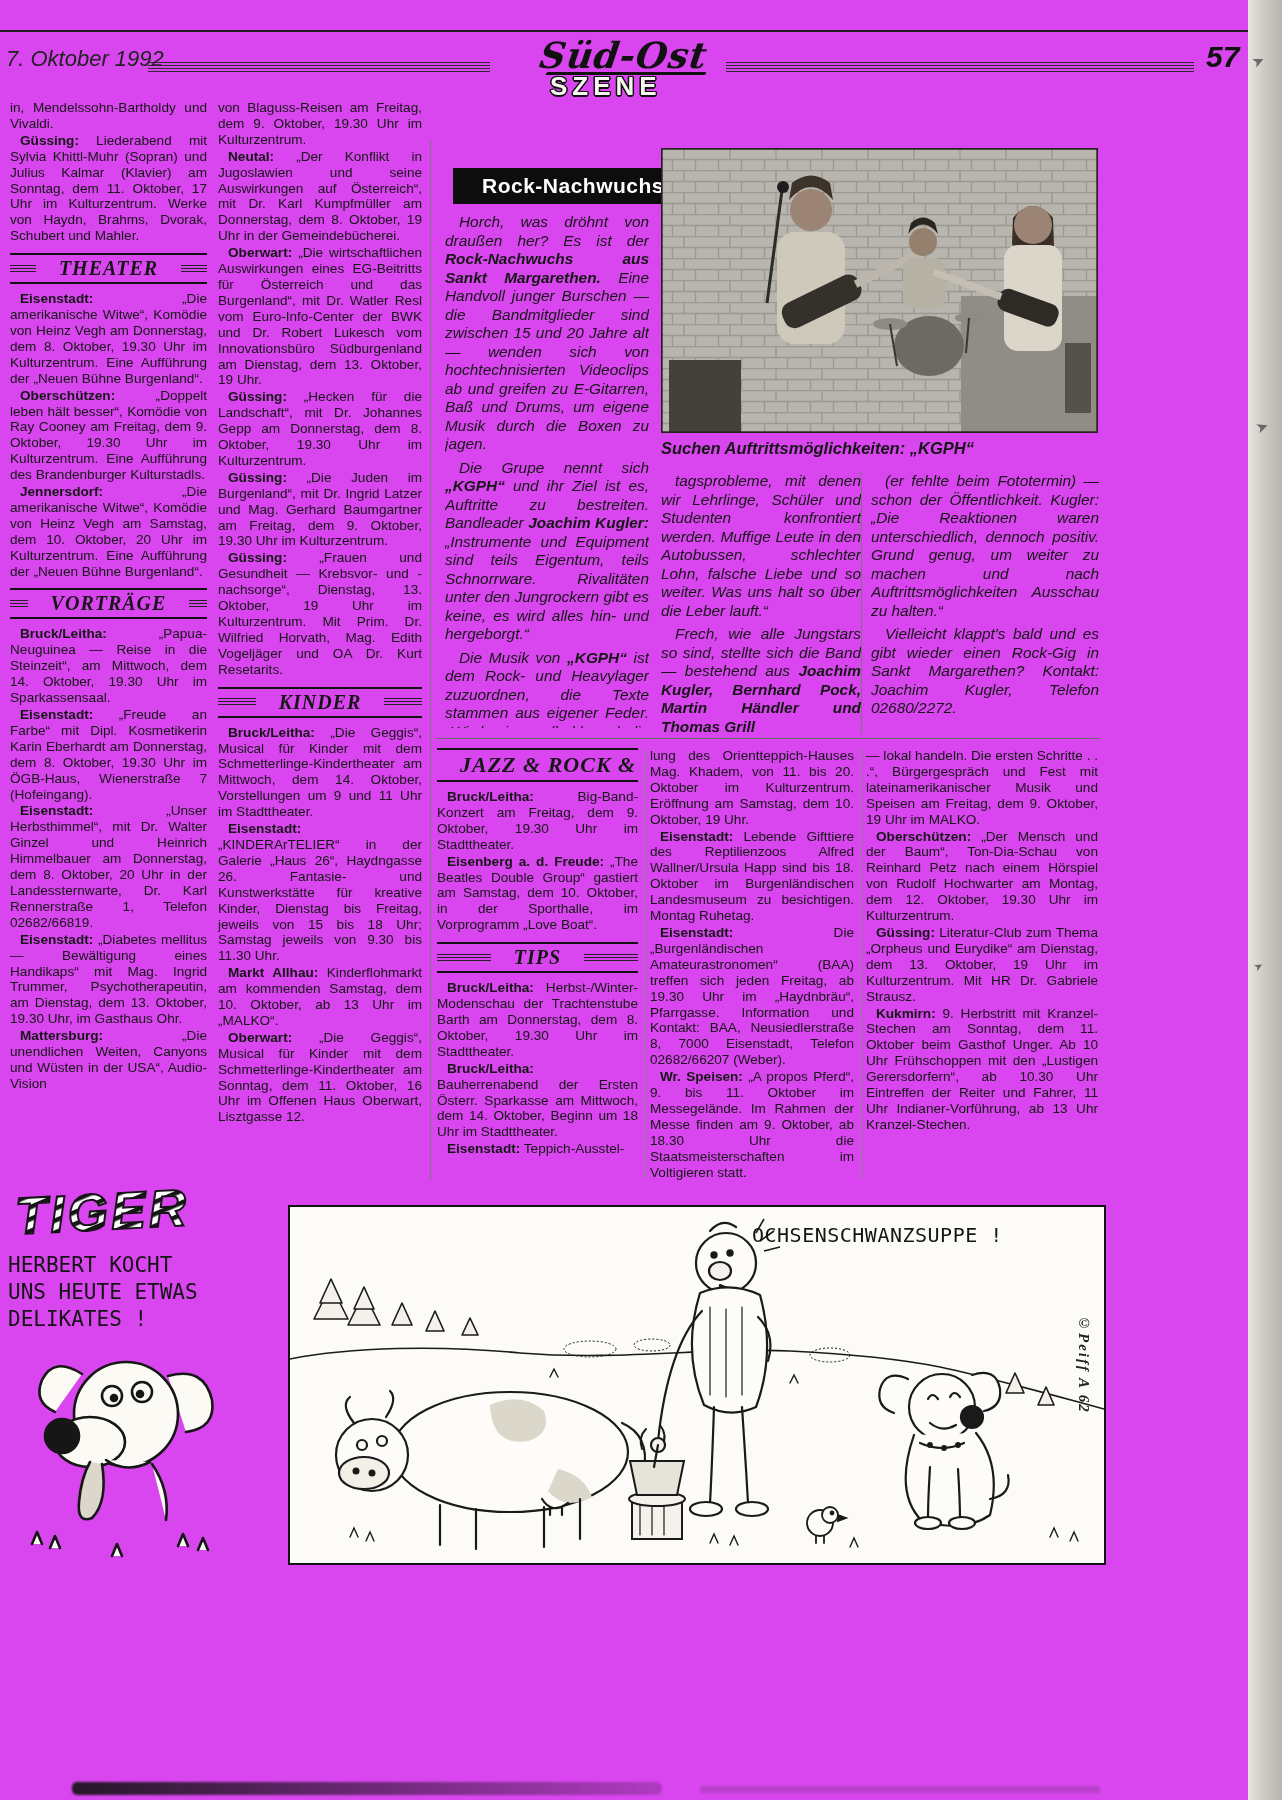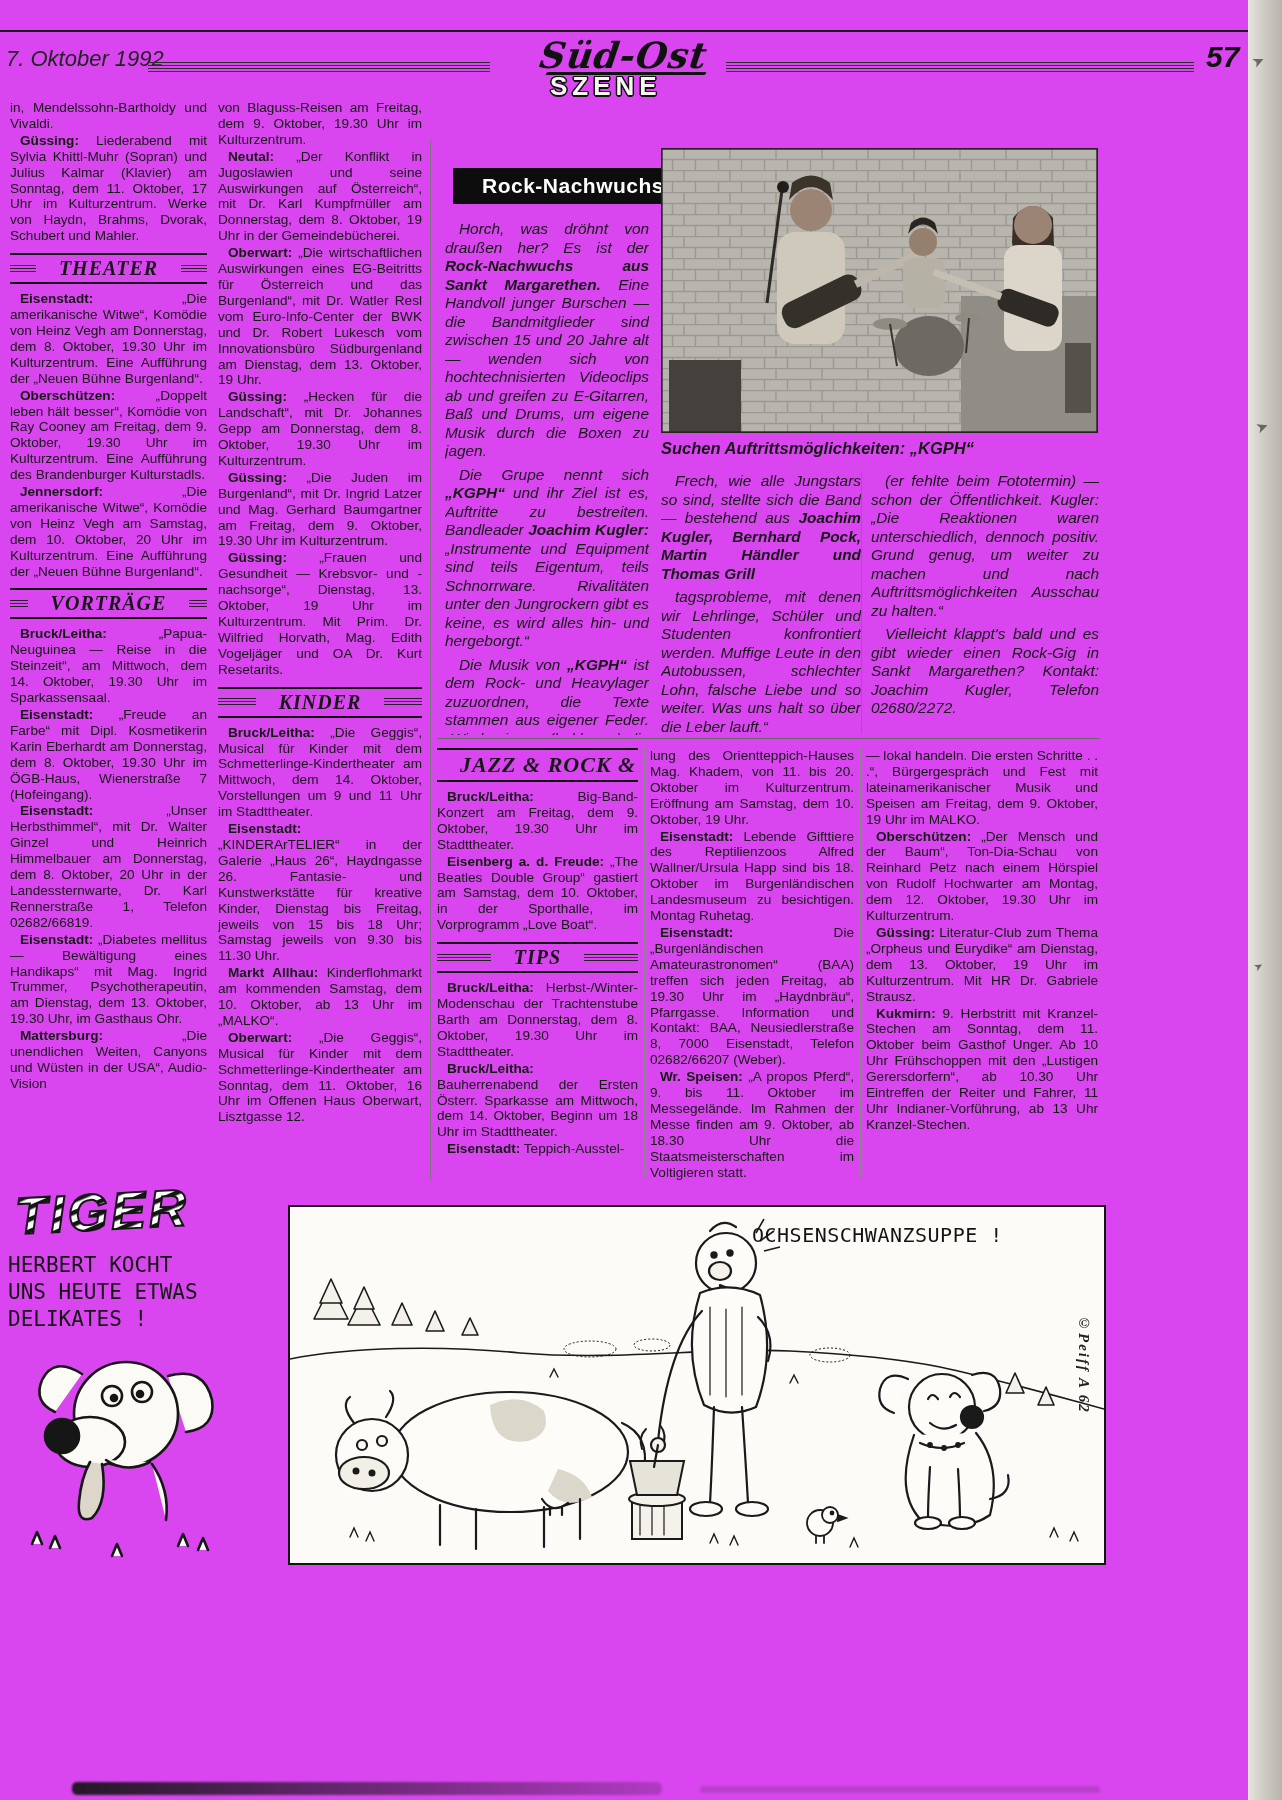--- a/index.html
+++ b/index.html
@@ -25,21 +25,21 @@
   
   .sec{border-top:2px solid #111;border-bottom:2px solid #111;padding:2px 0;margin:9px 0 7px;}
   .sec-row{display:flex;align-items:center;gap:23px;}
   .sec-hatch{flex:1;height:8px;background:repeating-linear-gradient(to bottom,#222 0 1px,transparent 1px 3px);}
   .sec-label{font:italic 800 20px "Liberation Serif",serif;letter-spacing:1px;white-space:nowrap;}
   
   .rock{position:absolute;left:437px;top:140px;width:663px;height:600px;}
   .rock-header{position:absolute;left:16px;top:28px;width:240px;height:36px;background:#0d0d0d;color:#fff;
     display:flex;align-items:center;justify-content:center;font:700 21px "Liberation Sans",sans-serif;letter-spacing:.5px;}
   .photo{position:absolute;left:224px;top:8px;width:437px;height:285px;}
-  .rock-colA{position:absolute;left:8px;top:80px;width:204px;height:515px;overflow:hidden;text-align:justify;}
+  .rock-colA{position:absolute;left:8px;top:73px;width:204px;height:515px;overflow:hidden;text-align:justify;}
   .rock-colB{position:absolute;left:224px;top:332px;width:200px;height:262px;overflow:hidden;text-align:justify;}
   .rock-colC{position:absolute;left:434px;top:332px;width:228px;height:262px;overflow:hidden;text-align:justify;}
   .rpara{margin:0 0 5px;font:italic 15.4px/18.5px "Liberation Sans",sans-serif;text-indent:14px;}
   .rpara .b{font-weight:700;}
   .caption{position:absolute;left:224px;top:299px;width:437px;font:italic 700 16.5px "Liberation Sans",sans-serif;}
   .rock-vrule{position:absolute;left:424px;top:332px;width:1px;height:262px;background:#777;}
   .vrule-main{position:absolute;left:430px;top:140px;width:1px;height:1040px;background:#787878;}
   .hrule-rock{position:absolute;left:437px;top:738px;width:663px;height:1px;background:#6a6a6a;}
   .vrule-c34{position:absolute;left:644px;top:748px;width:1px;height:430px;background:#8a8a8a;}
   .vrule-c45{position:absolute;left:860px;top:748px;width:1px;height:430px;background:#8a8a8a;}
@@ -196,22 +196,22 @@
 
     <p class="rpara"><span><span>Horch, was dröhnt von draußen her? Es ist der </span><span class="b">Rock-Nachwuchs aus Sankt Margarethen.</span><span> Eine Handvoll junger Burschen — die Bandmitglieder sind zwischen 15 und 20 Jahre alt — wenden sich von hochtechnisierten Videoclips ab und greifen zu E-Gitarren, Baß und Drums, um eigene Musik durch die Boxen zu jagen.</span></span></p>
         <p class="rpara"><span><span>Die Grupe nennt sich </span><span class="b">„KGPH“</span><span> und ihr Ziel ist es, Auftritte zu bestreiten. Bandleader </span><span class="b">Joachim Kugler:</span><span> „Instrumente und Equipment sind teils Eigentum, teils Schnorrware. Rivalitäten unter den Jungrockern gibt es keine, es wird alles hin- und hergeborgt.“</span></span></p>
         <p class="rpara"><span><span>Die Musik von </span><span class="b">„KGPH“</span><span> ist dem Rock- und Heavylager zuzuordnen, die Texte stammen aus eigener Feder. „Wir besingen (beklagen) die All-</span></span></p>
       </div>
 
     <div class="caption">Suchen Auftrittsmöglichkeiten: „KGPH“</div>
 
     <div class="rock-colB paras">
 
-    <p class="rpara"><span><span>Frech, wie alle Jungstars so sind, stellte sich die Band — bestehend aus </span><span class="b">Joachim Kugler, Bernhard Pock, Martin Händler und Thomas Grill</span></span></p>
-        <p class="rpara"><span><span>tagsprobleme, mit denen wir Lehrlinge, Schüler und Studenten konfrontiert werden. Muffige Leute in den Autobussen, schlechter Lohn, falsche Liebe und so weiter. Was uns halt so über die Leber lauft.“</span></span></p>
+    <p class="rpara"><span><span>tagsprobleme, mit denen wir Lehrlinge, Schüler und Studenten konfrontiert werden. Muffige Leute in den Autobussen, schlechter Lohn, falsche Liebe und so weiter. Was uns halt so über die Leber lauft.“</span></span></p>
+        <p class="rpara"><span><span>Frech, wie alle Jungstars so sind, stellte sich die Band — bestehend aus </span><span class="b">Joachim Kugler, Bernhard Pock, Martin Händler und Thomas Grill</span></span></p>
       </div>
     <div class="rock-vrule"></div>
     <div class="rock-colC paras">
 
     <p class="rpara"><span><span>(er fehlte beim Fototermin) — schon der Öffentlichkeit. Kugler: „Die Reaktionen waren unterschiedlich, dennoch positiv. Grund genug, um weiter zu machen und nach Auftrittsmöglichkeiten Ausschau zu halten.“</span></span></p>
         <p class="rpara"><span><span>Vielleicht klappt's bald und es gibt wieder einen Rock-Gig in Sankt Margarethen? Kontakt: Joachim Kugler, Telefon 02680/2272.</span></span></p>
       </div>
   </div>
 
   <div class="hrule-rock"></div>

